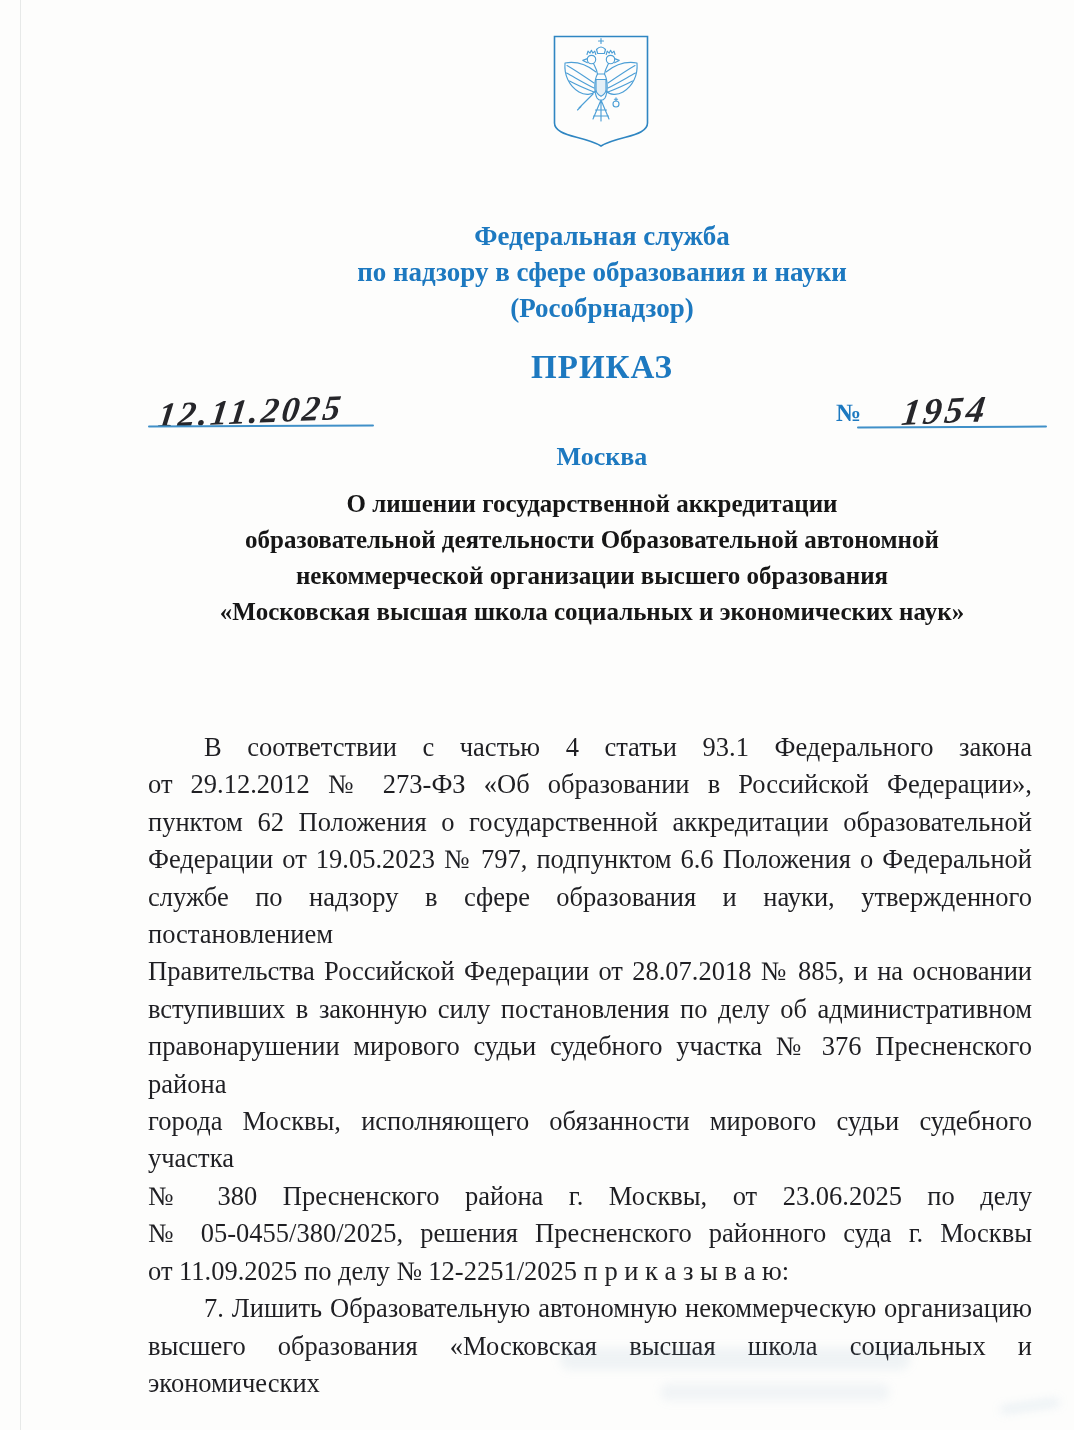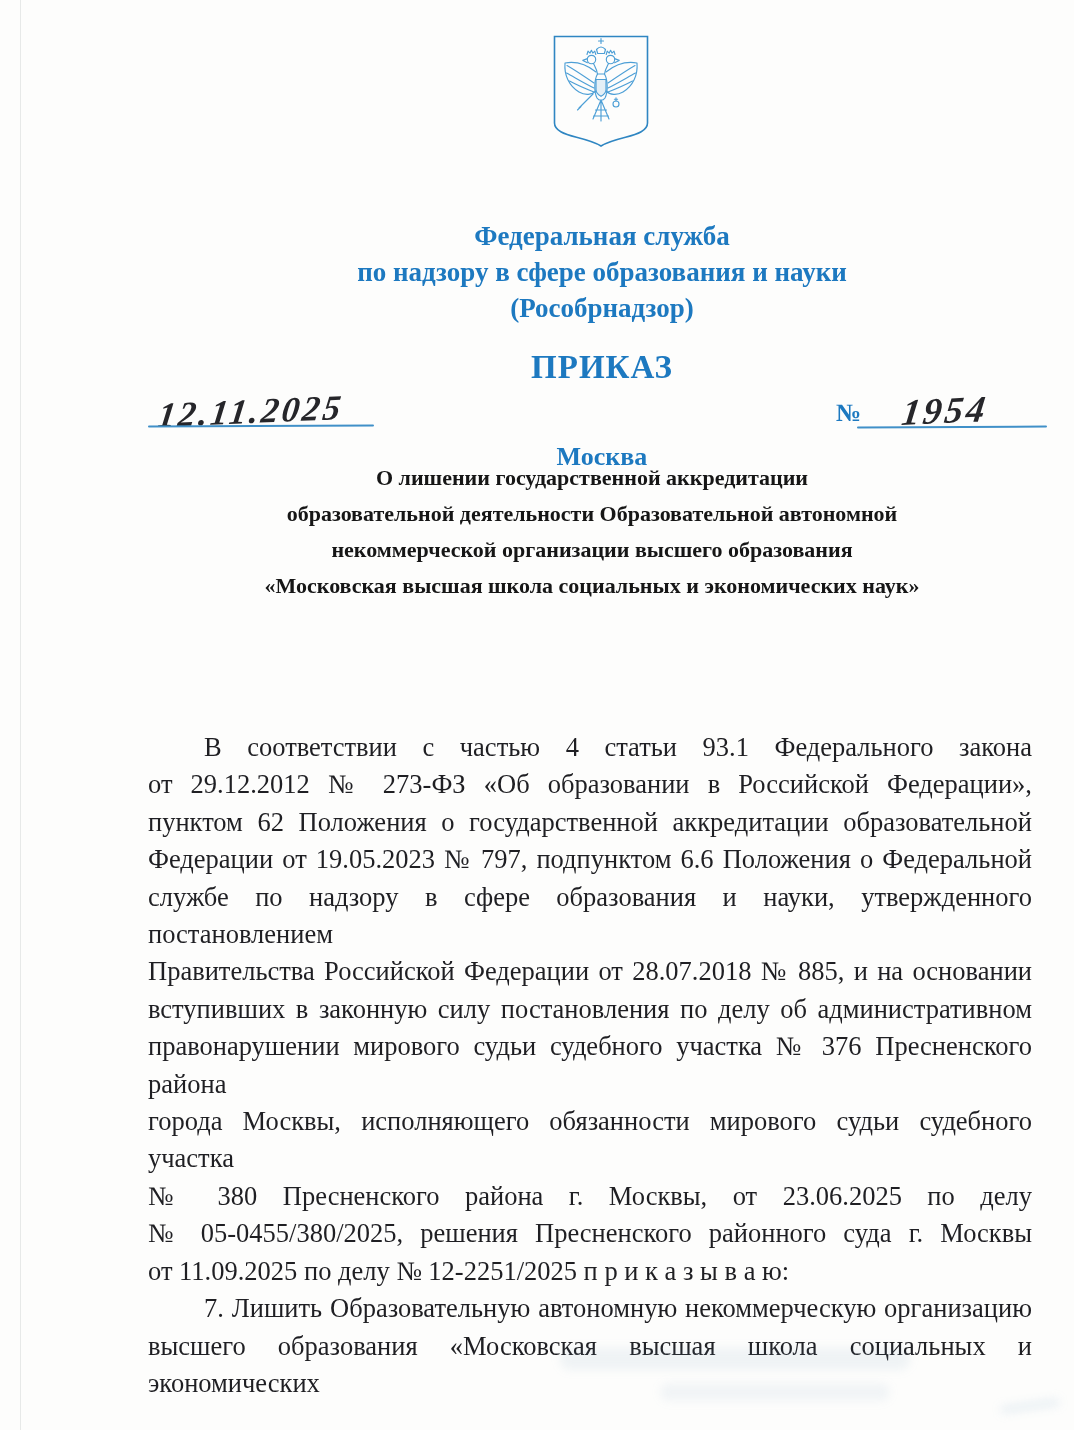--- a/index.html
+++ b/index.html
@@ -34,22 +34,22 @@
     letter-spacing: 3px; white-space: nowrap;
   }
   .hw-date { left: 158px; top: 392px; font-size: 35px; }
   .hw-number { left: 902px; top: 389px; font-size: 37px; }
   .ink-line { position: absolute; height: 2px; background: var(--underline-blue, #4090c8); border-radius: 1px; }
   .date-line { left: 148px; top: 425px; width: 226px; transform: rotate(-.3deg); }
   .num-line { left: 857px; top: 426px; width: 190px; transform: rotate(-.3deg); }
   .num-sign { position: absolute; left: 836px; top: 399px; color: var(--brand-blue, #1d79c0); font-weight: bold; font-size: 25px; }
 
   .subject {
-    position: absolute; top: 460px; left: 150px; width: 884px;
-    text-align: center; font-weight: bold; font-size: 22px; line-height: 36px;
+    position: absolute; top: 486px; left: 150px; width: 884px;
+    text-align: center; font-weight: bold; font-size: 25px; line-height: 36px;
     color: var(--heading-ink, #161616);
   }
   .body-text {
     position: absolute; top: 729px; left: 148px; width: 884px;
     font-size: 26.5px; line-height: 37.4px; color: var(--ink, #1f1f23);
   }
   .body-line { text-align: justify; text-align-last: justify; }
   .body-line.left-last { text-align-last: left; }
   .body-line.indent { text-indent: 56px; }
 

